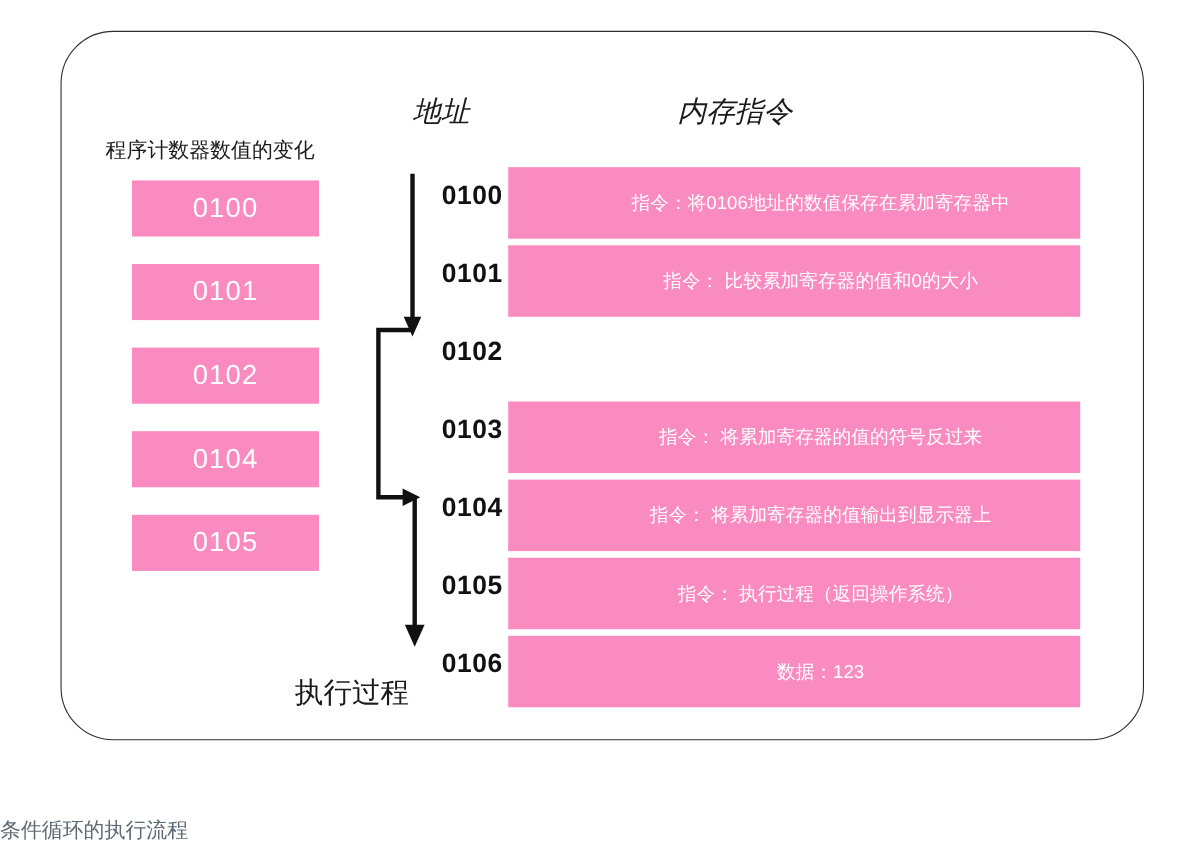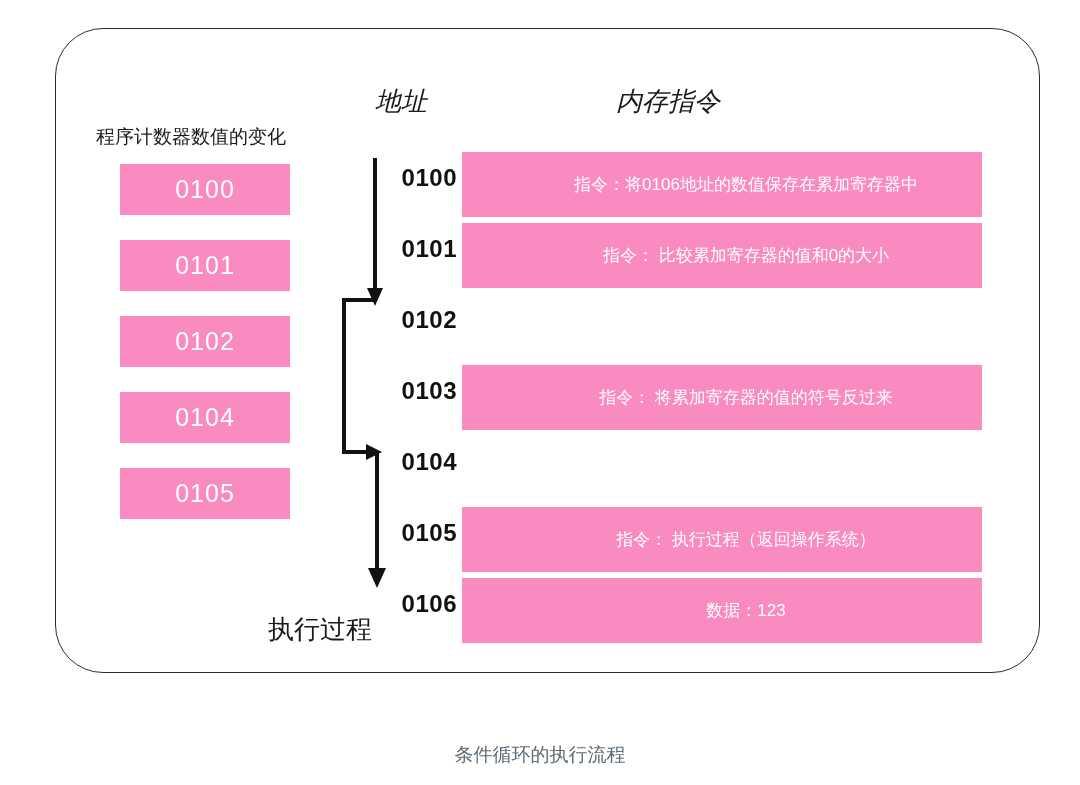--- a/index.html
+++ b/index.html
@@ -129,21 +129,20 @@
     box-sizing: border-box;
     padding-left: 48px;
   }
 
   
   #figure-caption {
     position: absolute;
     left: 0;
     top: 742px;
     width: 1080px;
-    text-align: center;
     font-size: 19px;
     color: #5c6a75;
   }
 </style>
 </head>
 <body>
 
 <div id="frame"></div>
 
 <div class="col-heading" id="heading-address">地址</div>
@@ -190,20 +189,21 @@
     <div class="mem-address">0102</div>
   </div>
 
   <div class="mem-row">
     <div class="mem-address">0103</div>
     <div class="mem-instruction">指令： 将累加寄存器的值的符号反过来</div>
   </div>
 
   <div class="mem-row">
     <div class="mem-address">0104</div>
+    <div class="mem-instruction">指令： 将累加寄存器的值输出到显示器上</div>
   </div>
 
   <div class="mem-row">
     <div class="mem-address">0105</div>
     <div class="mem-instruction">指令： 执行过程（返回操作系统）</div>
   </div>
 
   <div class="mem-row">
     <div class="mem-address">0106</div>
     <div class="mem-instruction">数据：123</div>

